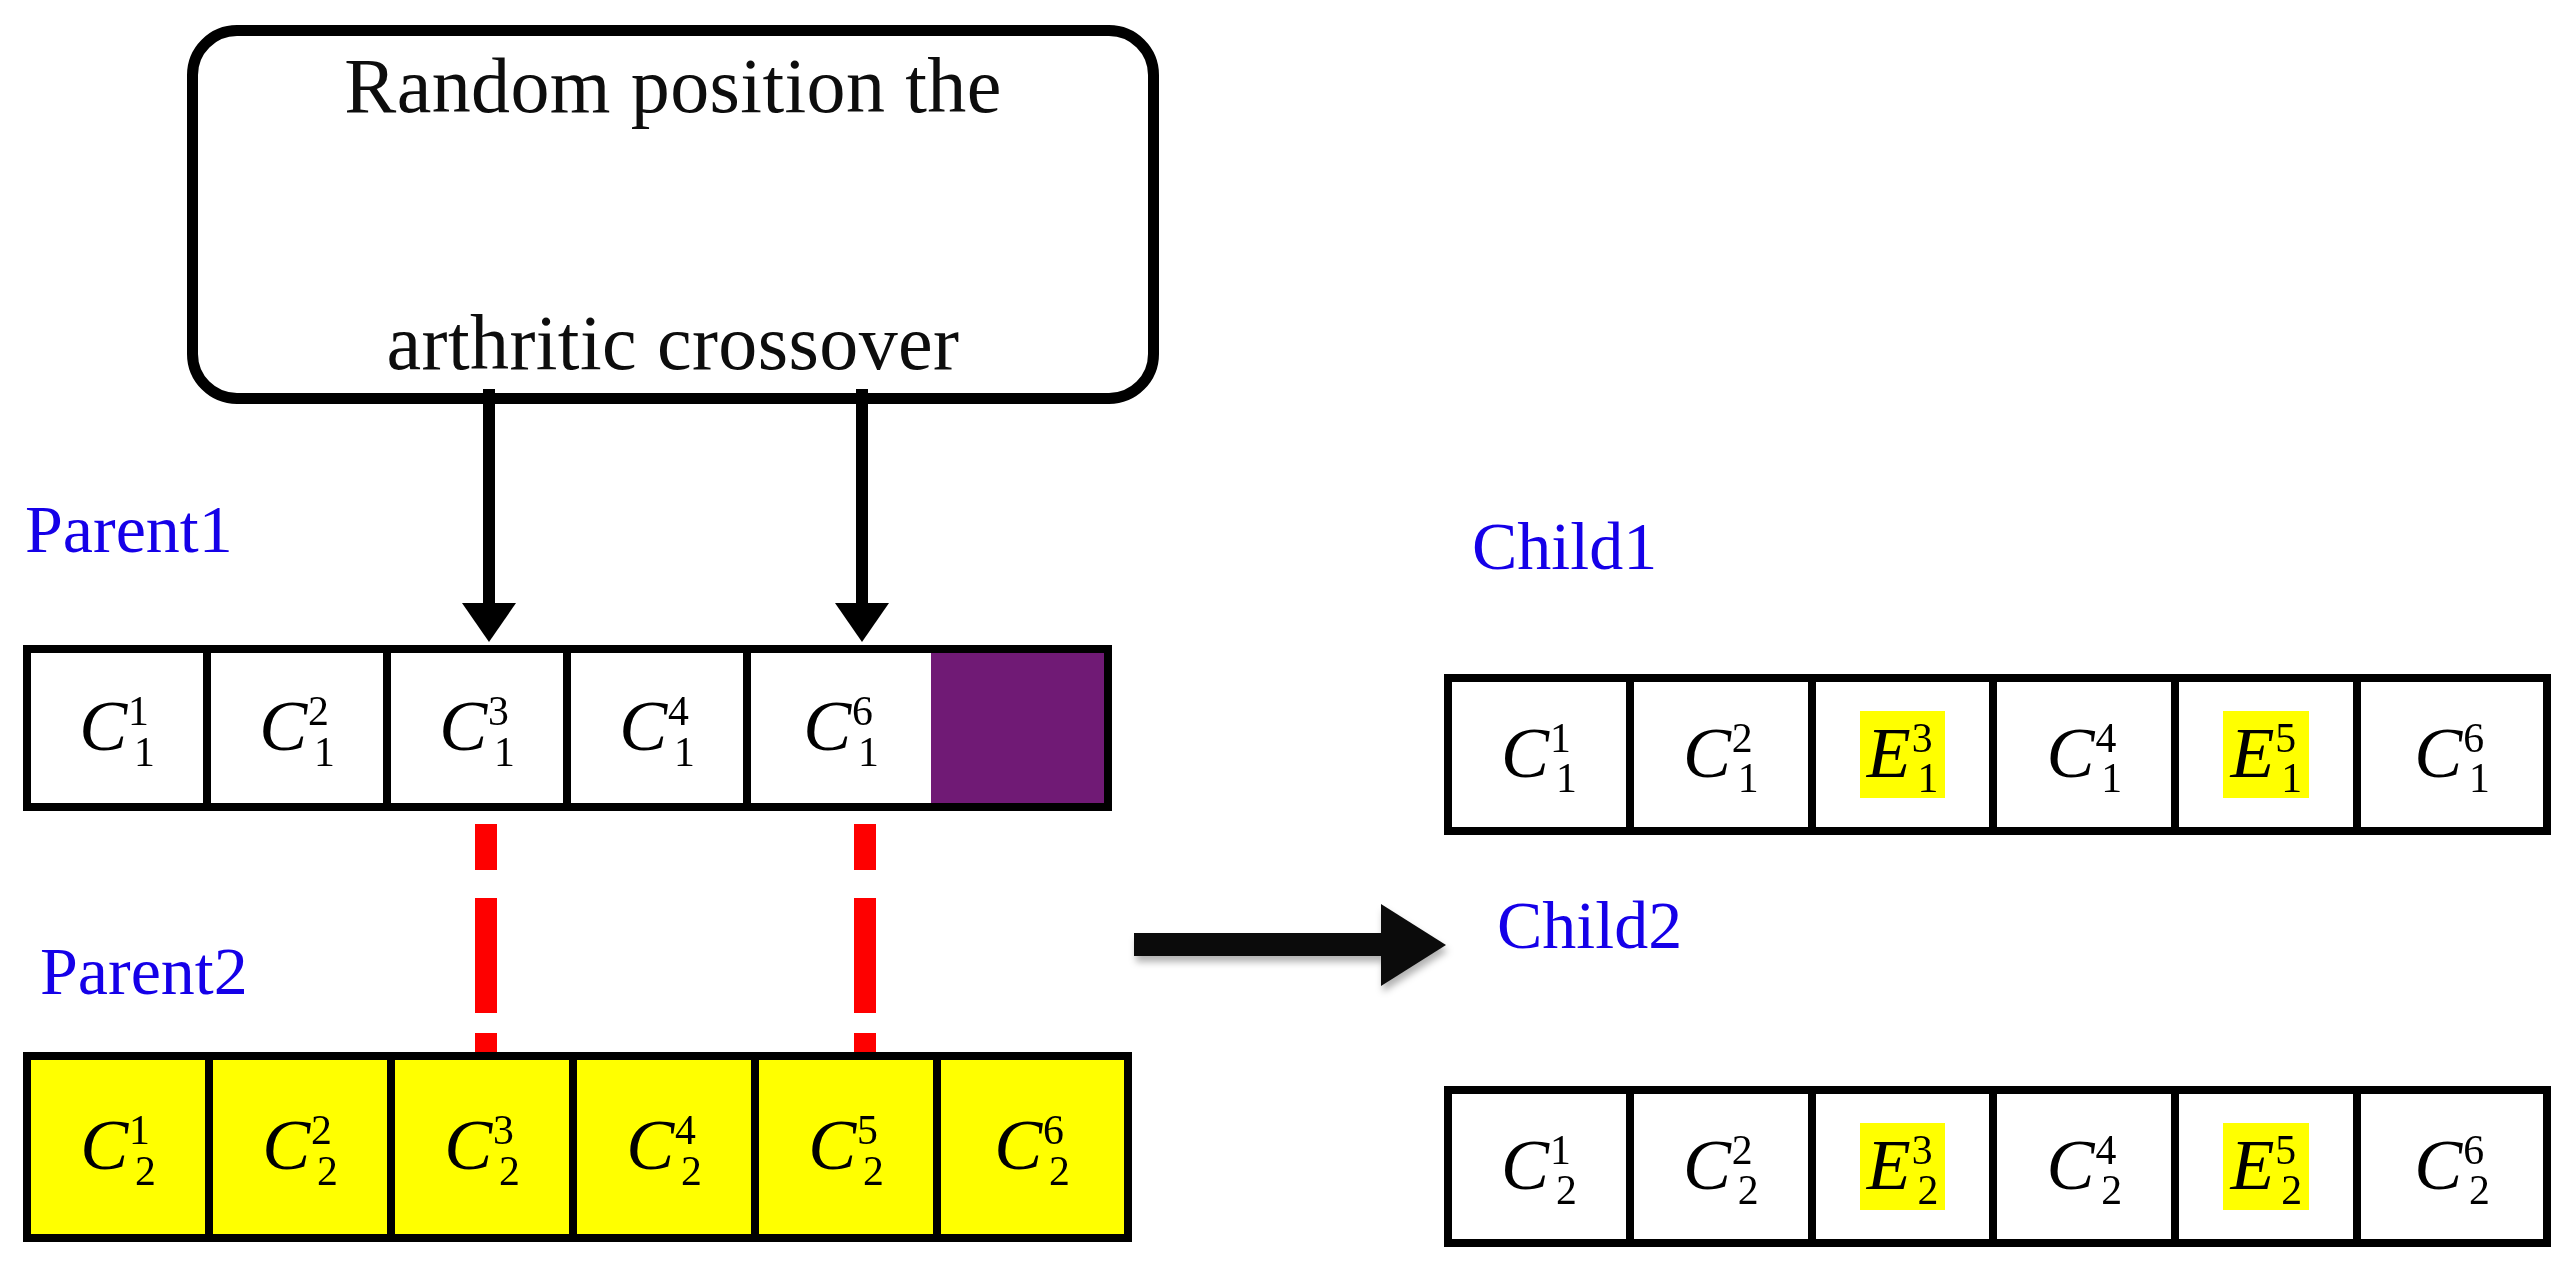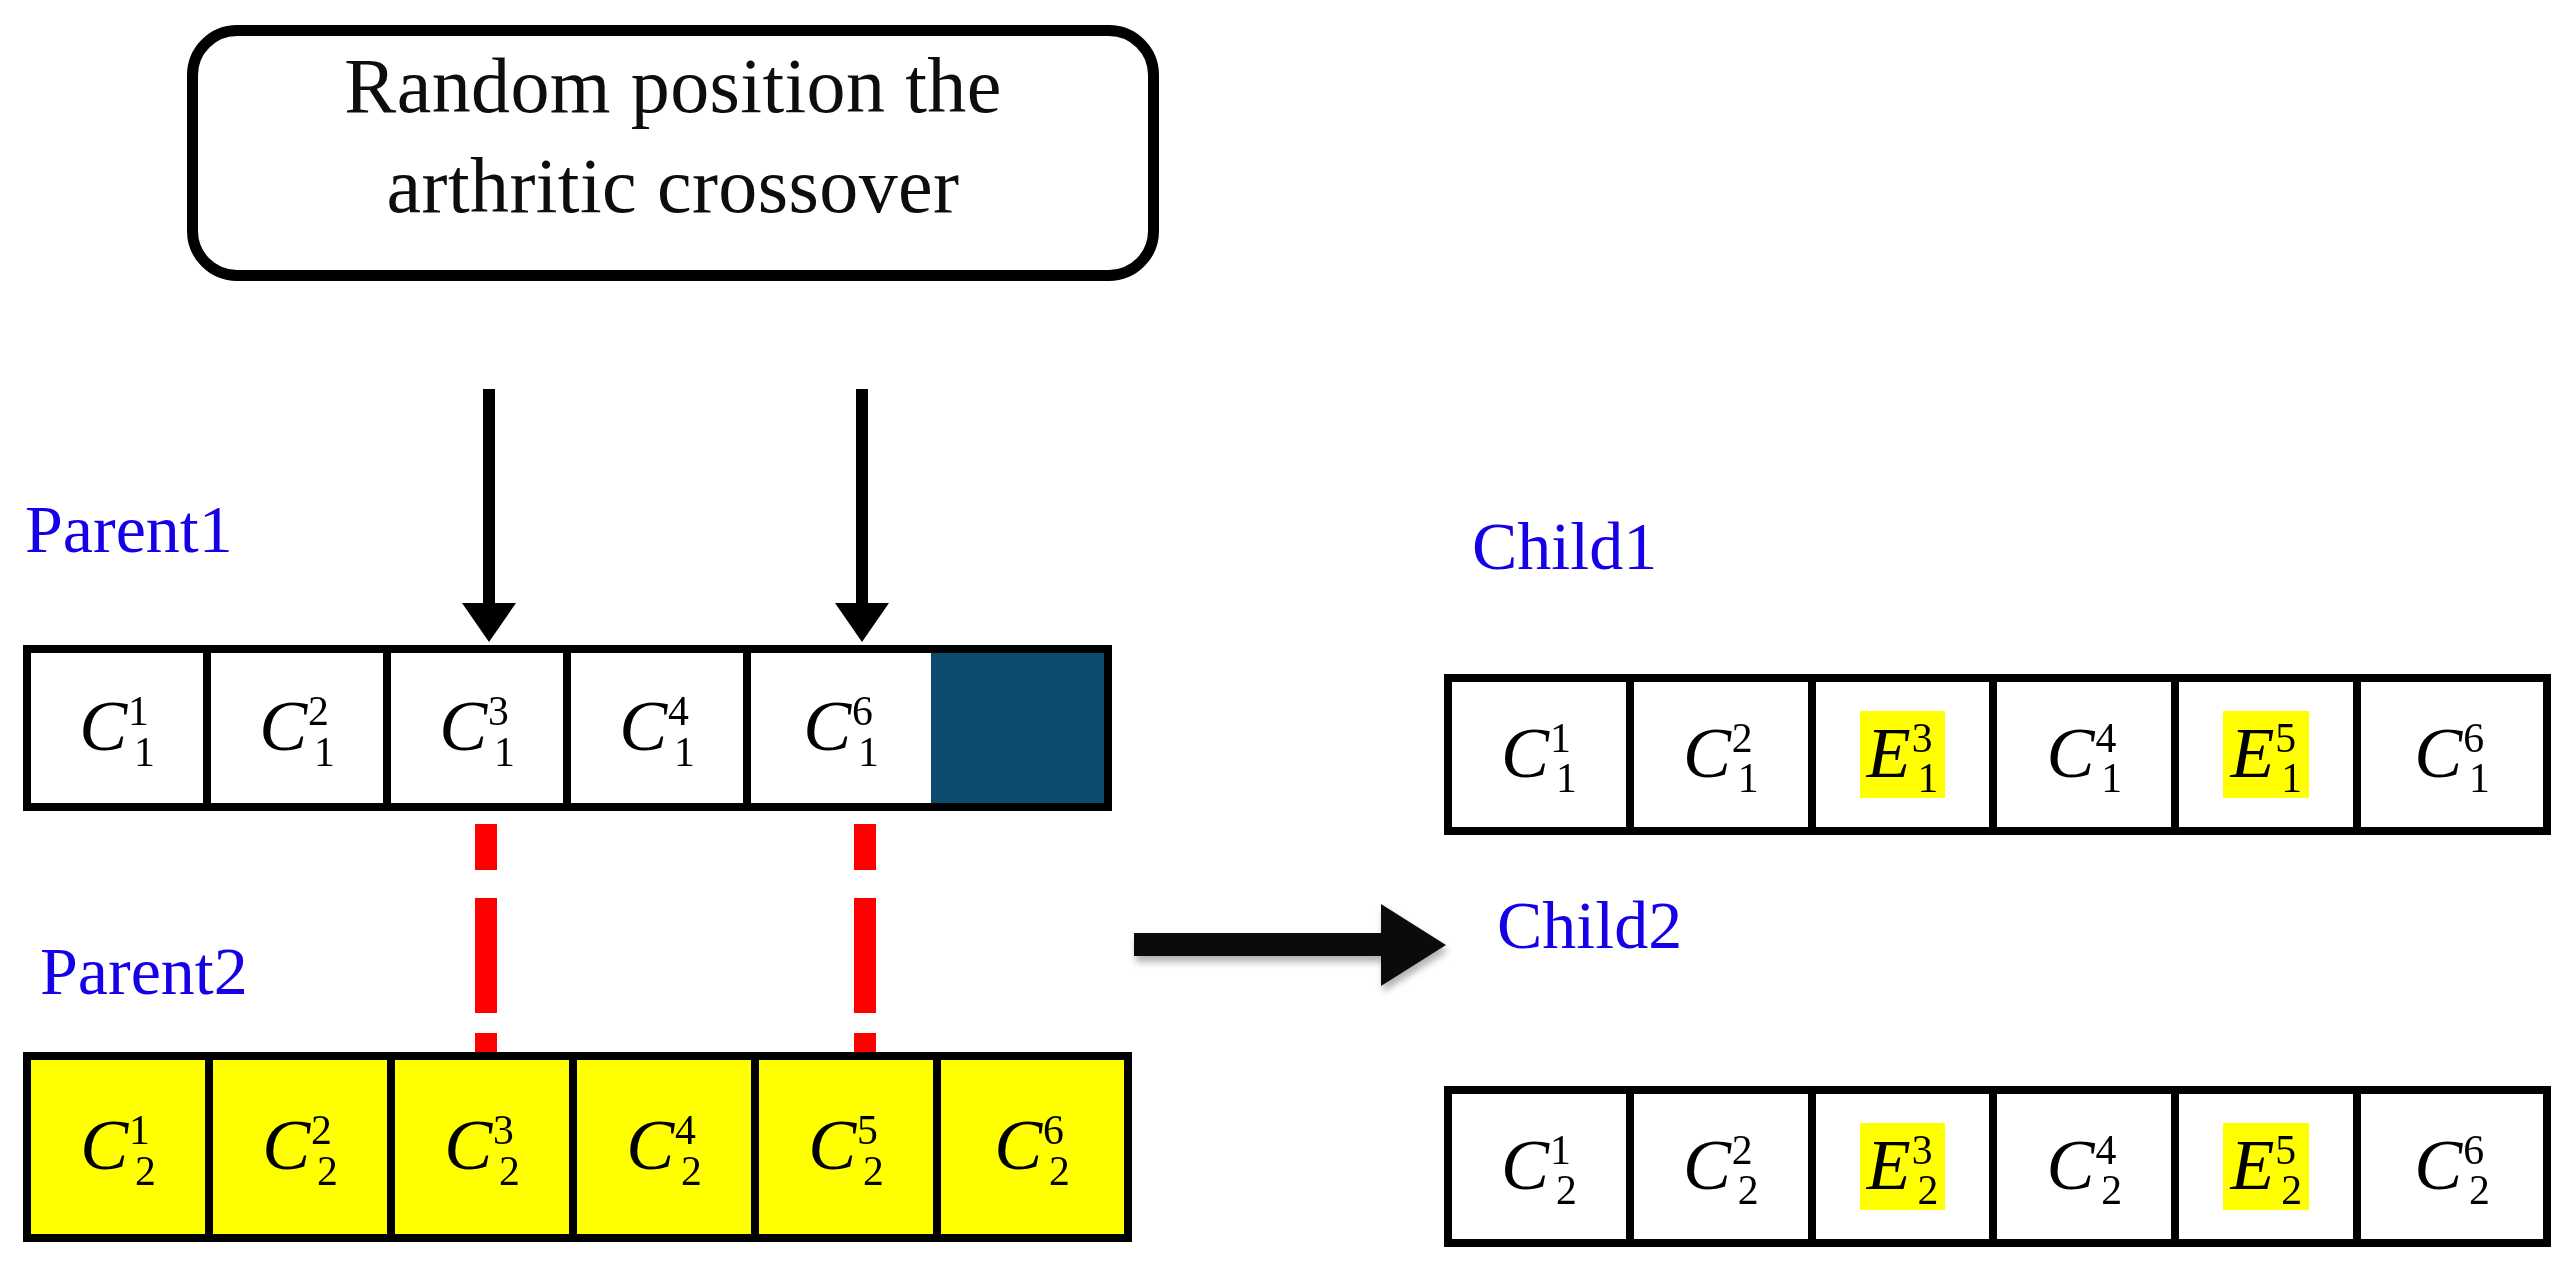--- a/index.html
+++ b/index.html
@@ -14,29 +14,29 @@
     overflow: hidden;
     font-family: "Liberation Serif", "DejaVu Serif", serif;
   }
 
   
   #callout {
     position: absolute;
     left: 187px;
     top: 25px;
     width: 972px;
-    height: 256px;
+    height: 379px;
     border: 11.5px solid #000000;
     border-radius: 50px;
     background: #ffffff;
     box-sizing: border-box;
     display: flex;
     flex-direction: column;
     align-items: center;
-    justify-content: flex-start;
+    justify-content: space-between;
   }
   #callout .line {
     font-size: 78px;
     line-height: 1.28;
     color: #0d0d0d;
     white-space: nowrap;
     letter-spacing: 0.4px;
   }
 
   
@@ -51,21 +51,21 @@
   #label-parent2 { left: 40px;   top: 895px; margin-top: 42px; }
   #label-child1  { left: 1472px; top: 512px; }
   #label-child2  { left: 1497px; top: 891px; }
 
   
   .strip {
     position: absolute;
     display: flex;
     box-sizing: border-box;
     border: 8px solid #000000;
-    background: #0c4a6e;
+    background: #701a75;
   }
   .strip .cell {
     position: relative;
     box-sizing: border-box;
     border-right: 8px solid #000000;
     display: flex;
     align-items: center;
     justify-content: center;
     background: #ffffff;
   }

